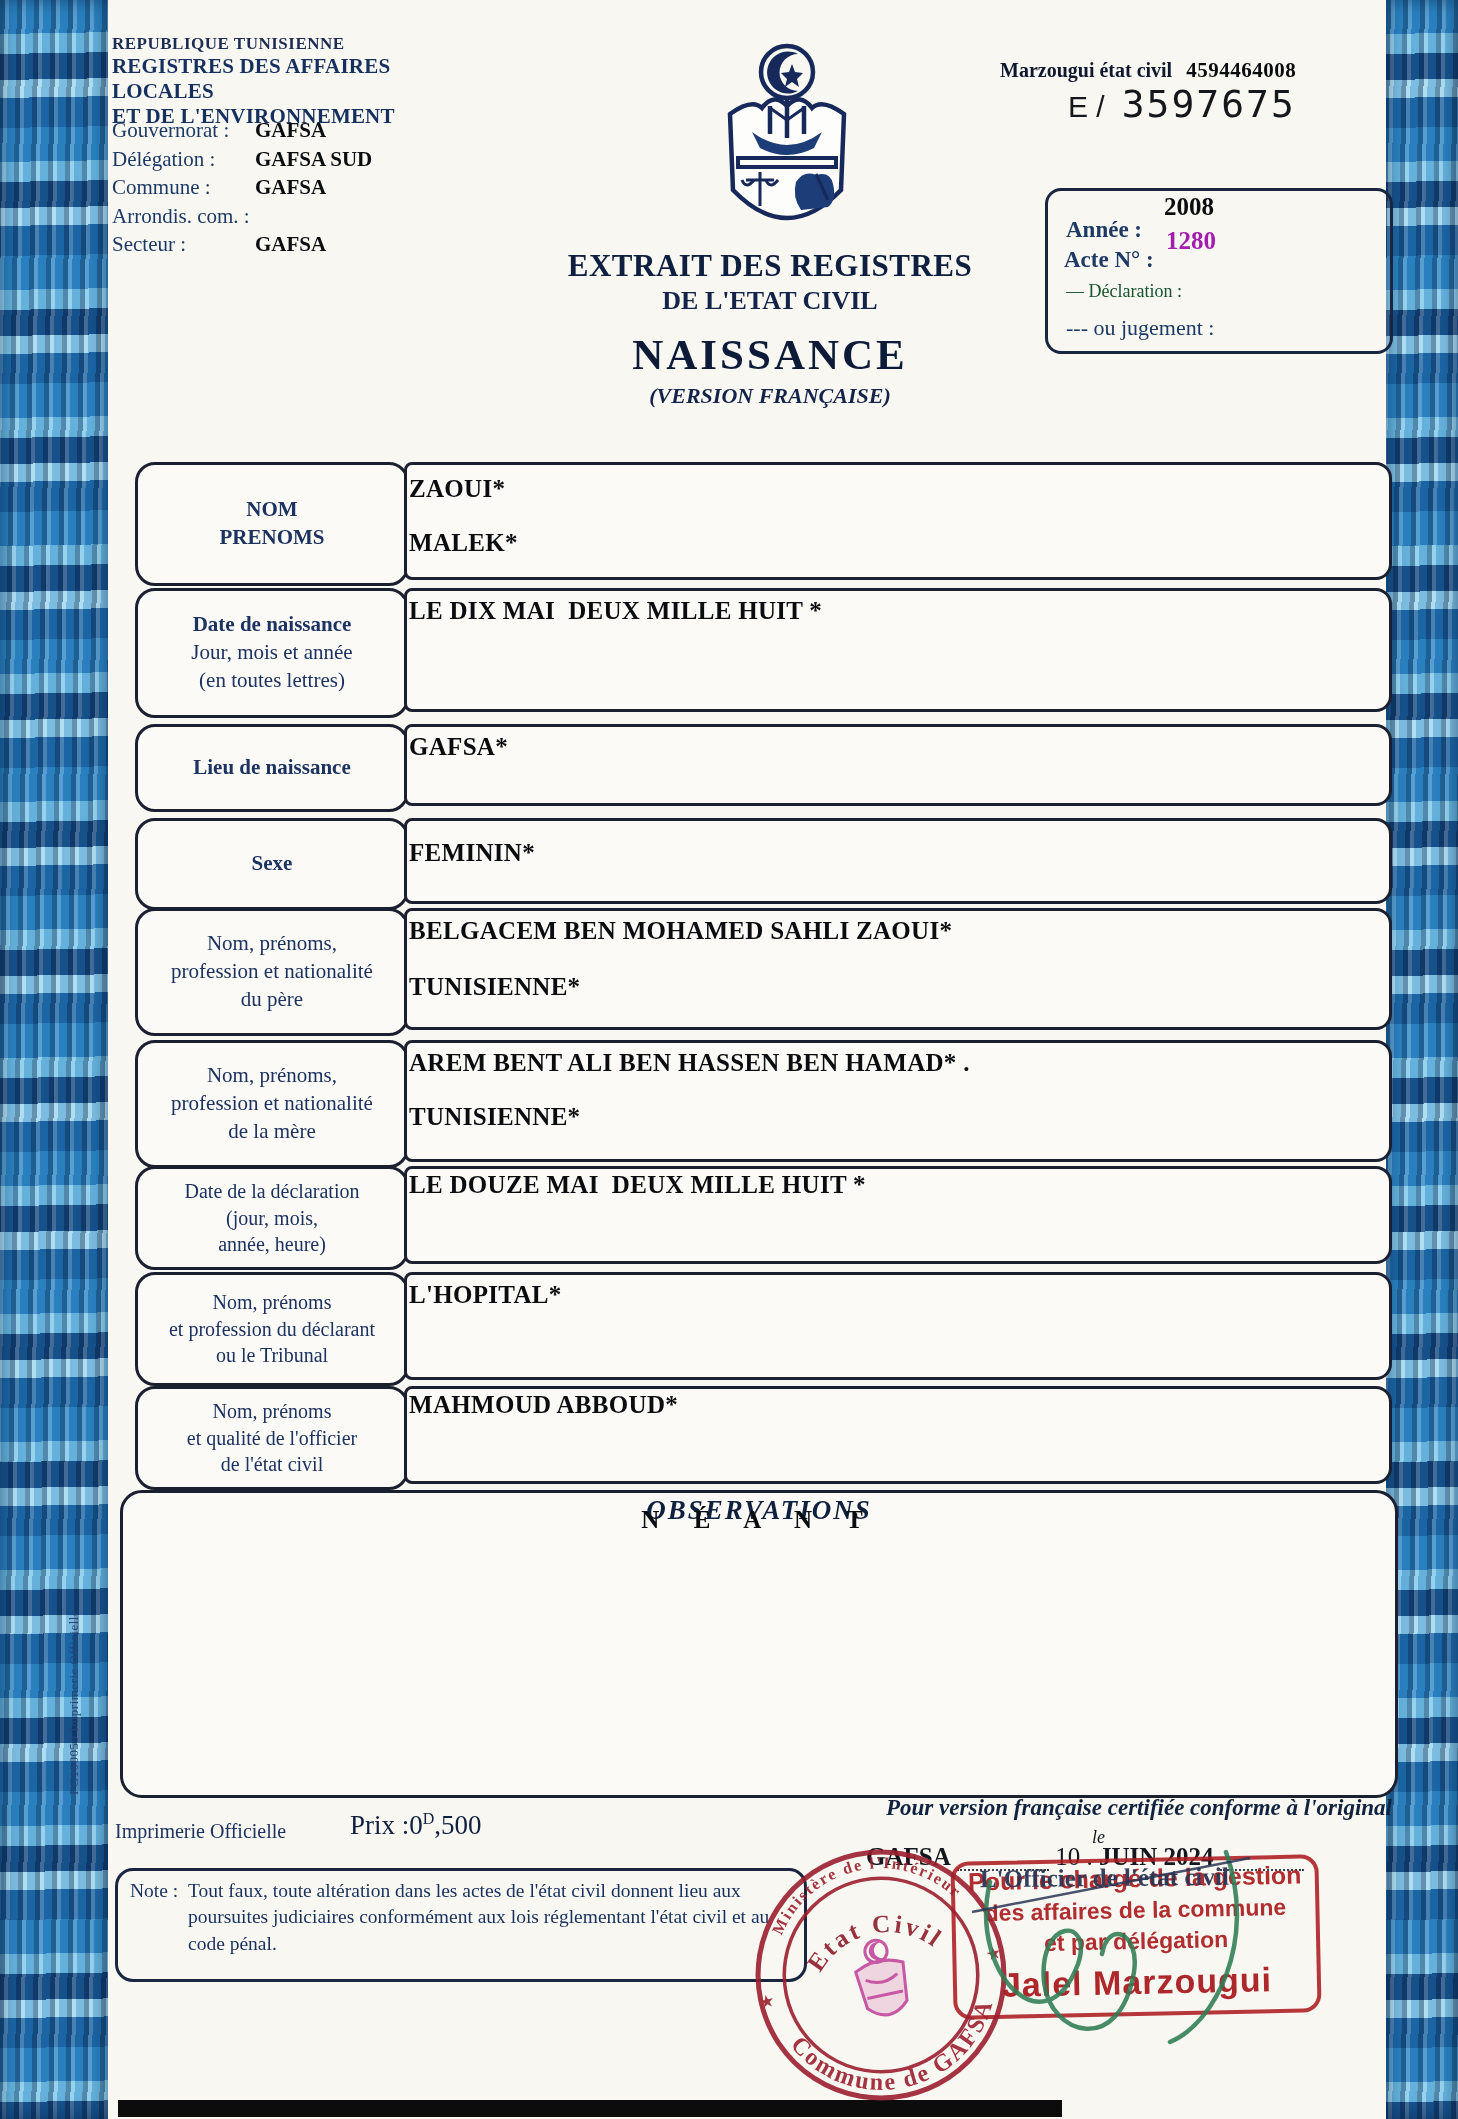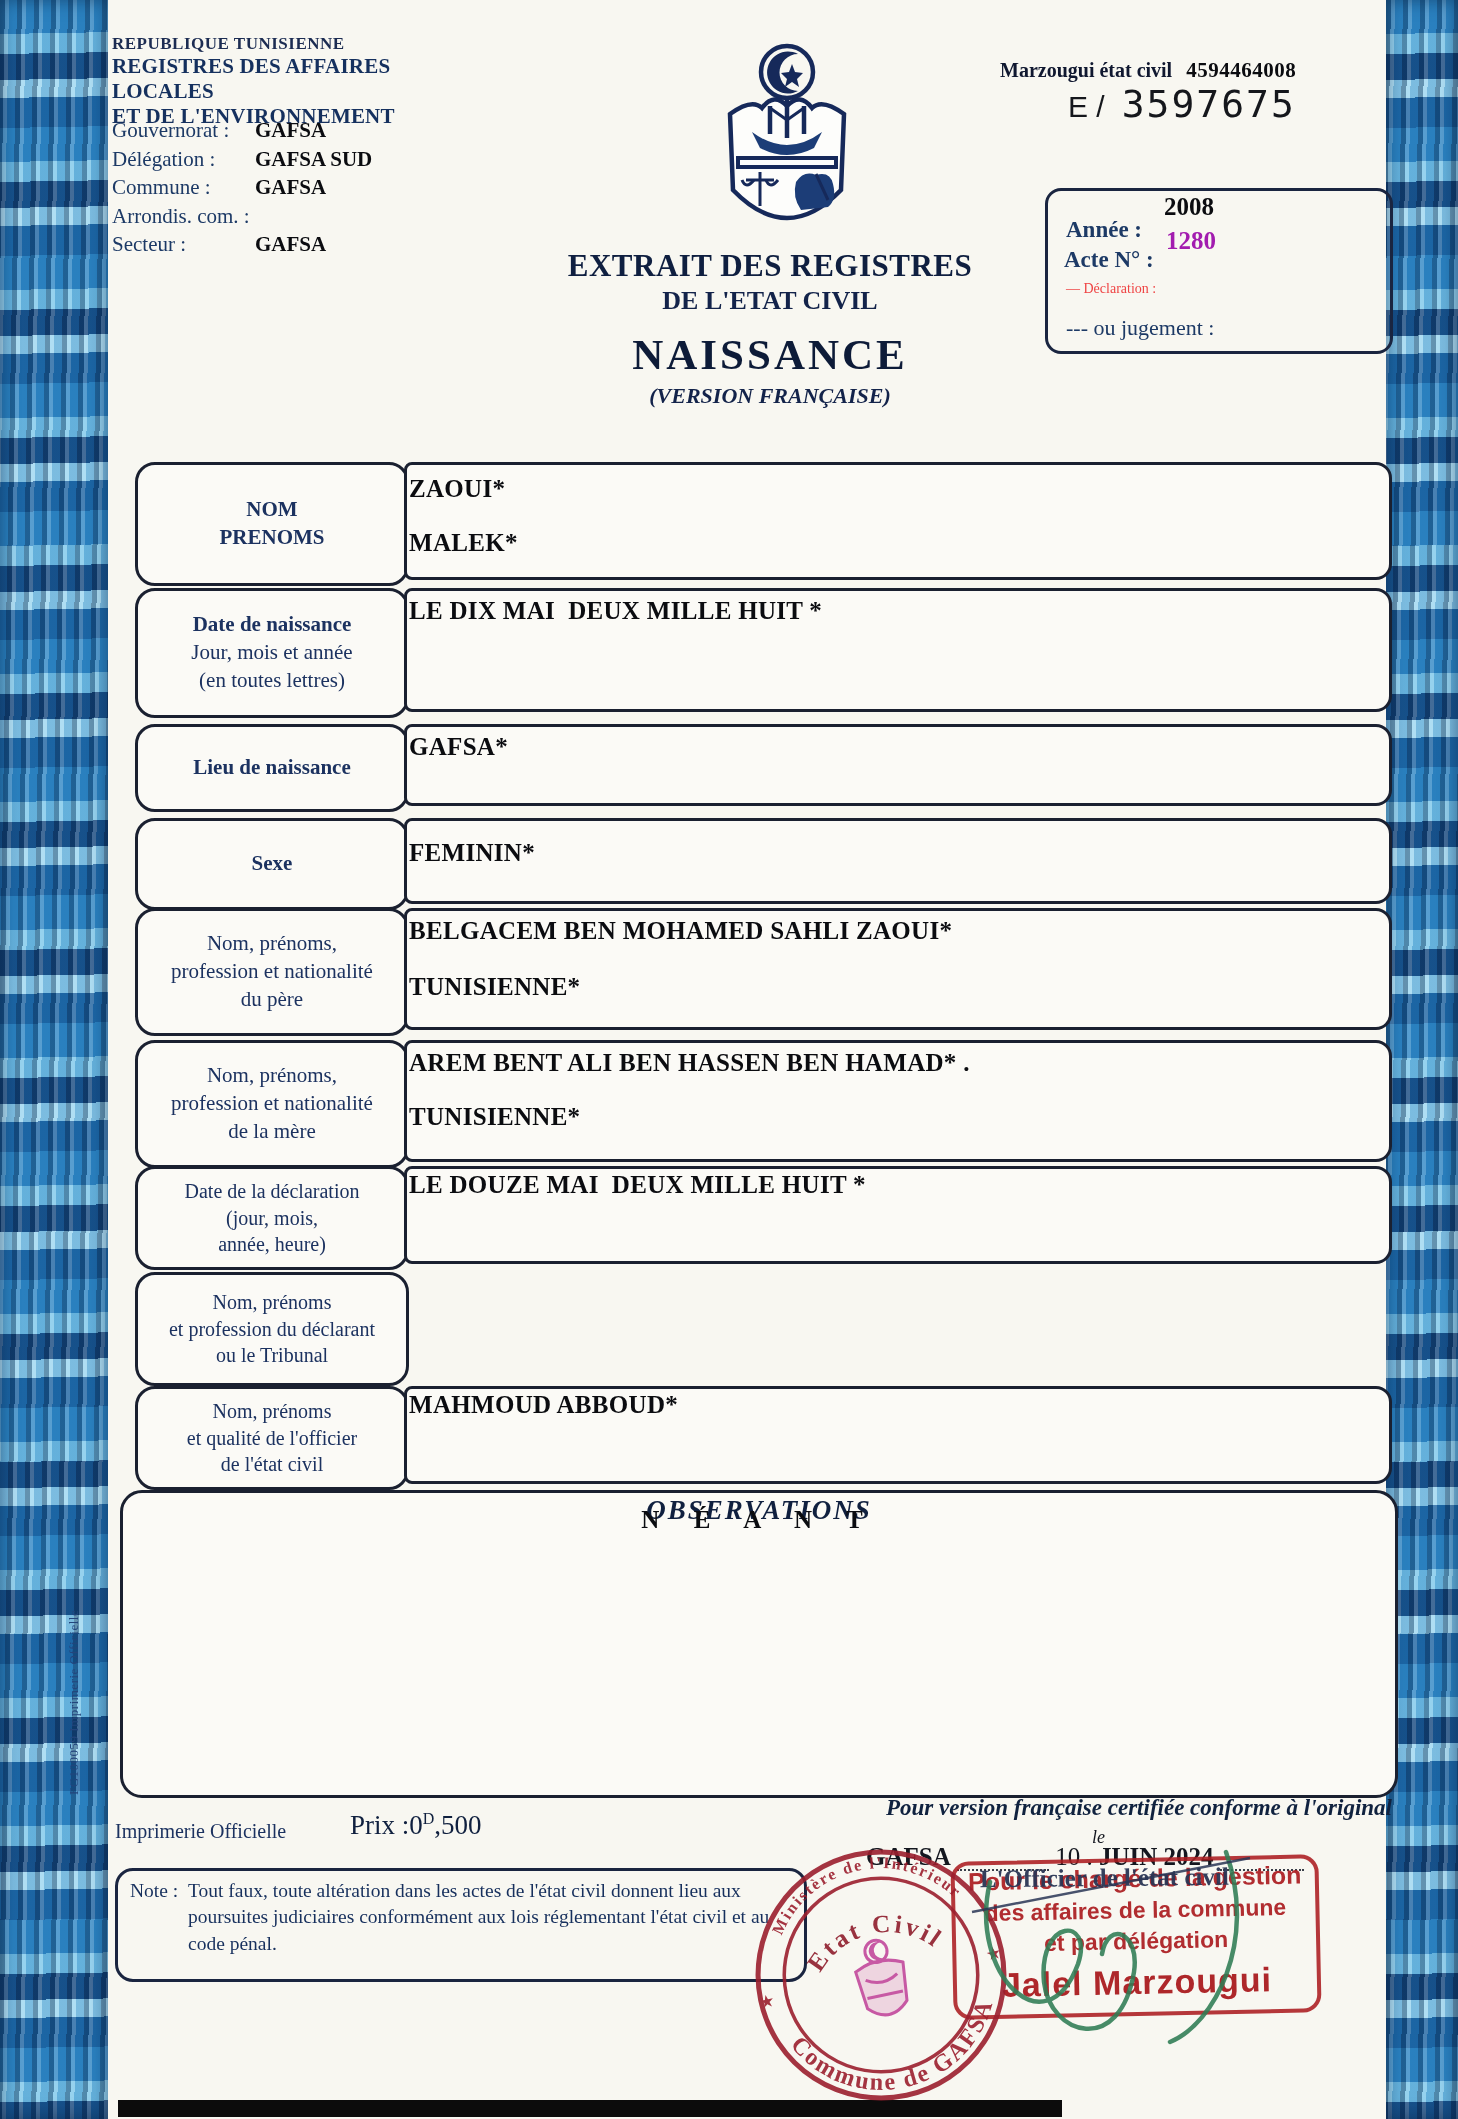--- a/index.html
+++ b/index.html
@@ -30,21 +30,21 @@
   .matricule b{font-size:21px;color:#0b0c10;margin-left:14px;letter-spacing:.5px;}
   .serial{left:1068px;top:82px;}
   .serial .pre{font-family:"Liberation Sans",sans-serif;font-size:30px;color:#15171c;}
   .serial .num{font-family:"DejaVu Sans Mono",monospace;font-size:38px;color:#15171c;letter-spacing:2px;margin-left:17px;}
 
   .registry-box{left:1045px;top:188px;width:342px;height:160px;border:3px solid #1a2540;border-radius:16px;}
   .registry-box .y2008{position:absolute;left:116px;top:2px;font-size:25px;font-weight:bold;color:#0b0c10;}
   .registry-box .lannee{position:absolute;left:18px;top:26px;font-size:23px;font-weight:bold;color:#1d3a66;}
   .registry-box .v1280{position:absolute;left:118px;top:36px;font-size:25px;font-weight:bold;color:#a21caf;}
   .registry-box .lacte{position:absolute;left:16px;top:56px;font-size:23px;font-weight:bold;color:#1d3a66;}
-  .registry-box .ldecl{position:absolute;left:18px;top:90px;font-size:14px;color:#ef4444;}
+  .registry-box .ldecl{position:absolute;left:18px;top:90px;font-size:18px;color:#14532d;}
   .registry-box .ljug{position:absolute;left:18px;top:124px;font-size:22px;color:#1d3a66;}
 
   .title-block{left:400px;top:248px;width:740px;text-align:center;}
   .t1{font-size:31px;font-weight:bold;color:#0f1f40;letter-spacing:.5px;}
   .t2{font-size:26px;font-weight:600;color:#13234a;margin-top:2px;}
   .t3{font-size:43px;font-weight:bold;color:#0d1b38;letter-spacing:3px;margin-top:14px;}
   .t4{font-size:22px;font-weight:bold;font-style:italic;color:#13234a;margin-top:4px;}
 
   
   .frow{position:absolute;left:135px;width:1257px;}
@@ -247,20 +247,23 @@
     <div class="vbox" style="padding-top:2px">
       <span class="vline">LE DOUZE MAI  DEUX MILLE HUIT *</span>
     </div>
   </div>
 
   <div class="frow" style="top:1272px;height:108px;">
     <div class="lbox" style="font-size:20px">
       <span class="lline">Nom, prénoms</span>
       <span class="lline">et profession du déclarant</span>
       <span class="lline">ou le Tribunal</span>
+    </div>
+    <div class="vbox">
+      <span class="vline">L'HOPITAL*</span>
     </div>
   </div>
 
   <div class="frow" style="top:1386px;height:98px;">
     <div class="lbox" style="font-size:20px">
       <span class="lline">Nom, prénoms</span>
       <span class="lline">et qualité de l'officier</span>
       <span class="lline">de l'état civil</span>
     </div>
     <div class="vbox" style="padding-top:2px">

